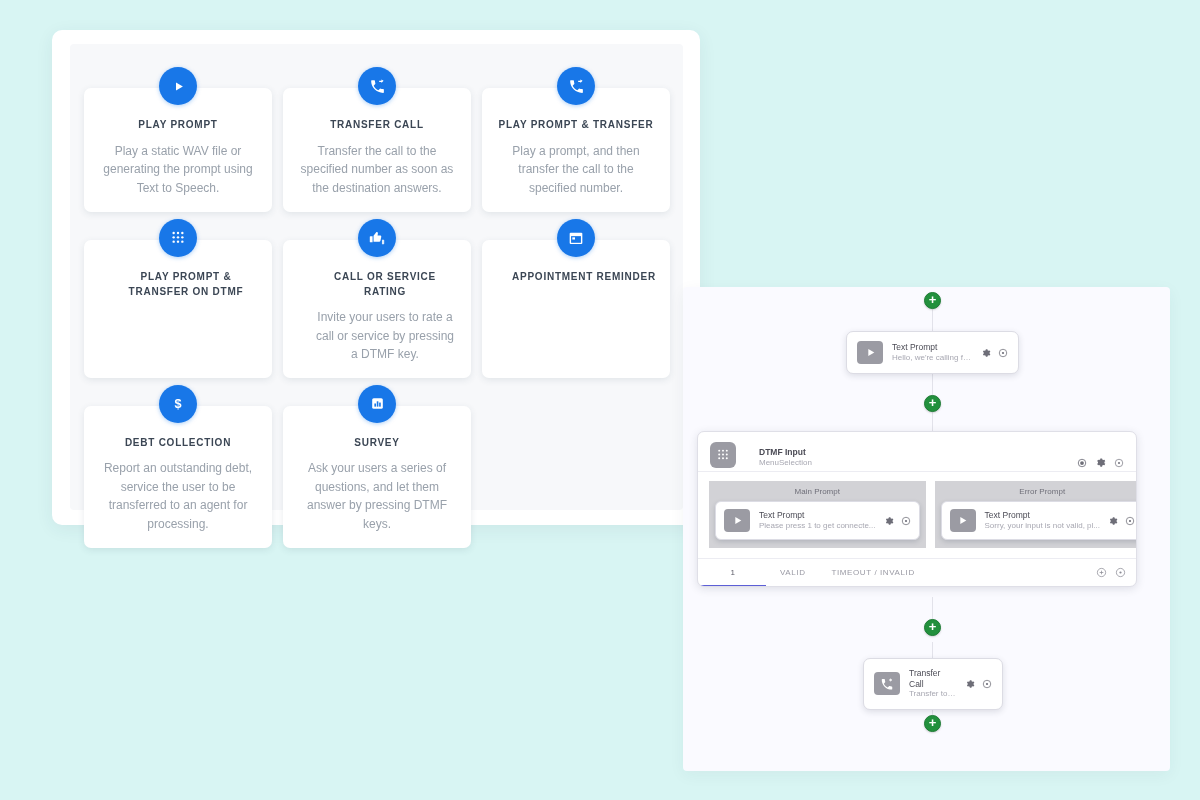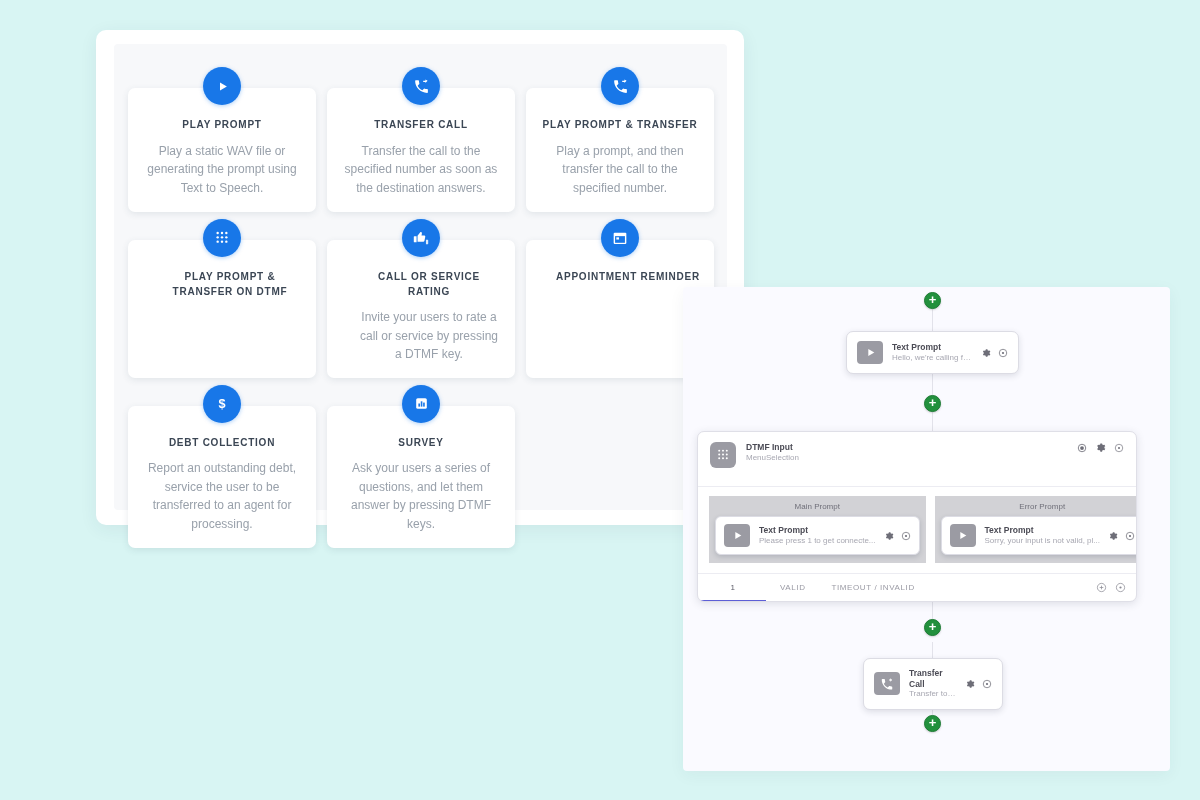--- a/index.html
+++ b/index.html
@@ -12,21 +12,20 @@
   #stage { position: relative; width: 1200px; height: 800px; }
 
   
   .left-panel {
     position: absolute;
     left: 52px; top: 30px;
     width: 648px; height: 495px;
     background: #ffffff;
     border-radius: 10px;
     box-shadow: 0 4px 18px rgba(40,60,80,.07);
-    margin-left: 44px;
   }
   .left-inner {
     position: absolute;
     left: 18px; top: 14px;
     width: 613px; height: 466px;
     background: #f7f8fa;
     border-radius: 4px;
   }
   .card-grid {
     position: absolute;
@@ -127,21 +126,21 @@
     width: 26px; height: 23px;
     border-radius: 4px;
     background: #9b9ba3;
     display: flex; align-items: center; justify-content: center;
     flex: 0 0 auto;
     margin-right: 9px;
   }
   .node-text { flex: 1 1 auto; min-width: 0; }
   .node-title {
     font-size: 8.5px;
-    font-weight: bold;
+    font-weight: normal;
     color: #4b4b55;
     line-height: 1.25;
   }
   .node-sub {
     font-size: 8px;
     color: #a8a8b2;
     line-height: 1.3;
     white-space: nowrap;
     overflow: hidden;
     text-overflow: ellipsis;
@@ -157,23 +156,24 @@
     position: absolute;
     left: 14px; top: 144px;
     width: 440px;
     background: #ffffff;
     border: 1px solid #dfdfe7;
     border-radius: 7px;
     box-shadow: 0 2px 8px rgba(40,50,70,.13);
     overflow: hidden;
   }
   .dtmf-head {
-    display: flex; align-items: flex-start;
-    padding: 10px 12px 18px;
+    display: flex; align-items: flex-end;
+    padding: 10px 12px 3px;
     border-bottom: 1px solid #ececf2;
+    gap: 13px;
   }
   .dtmf-thumb {
     width: 26px; height: 26px;
     border-radius: 6px;
     background: #9b9ba3;
     display: flex; align-items: center; justify-content: center;
     margin-right: 10px;
     flex: 0 0 auto;
   }
   .dtmf-head-text { flex: 1 1 auto; }

